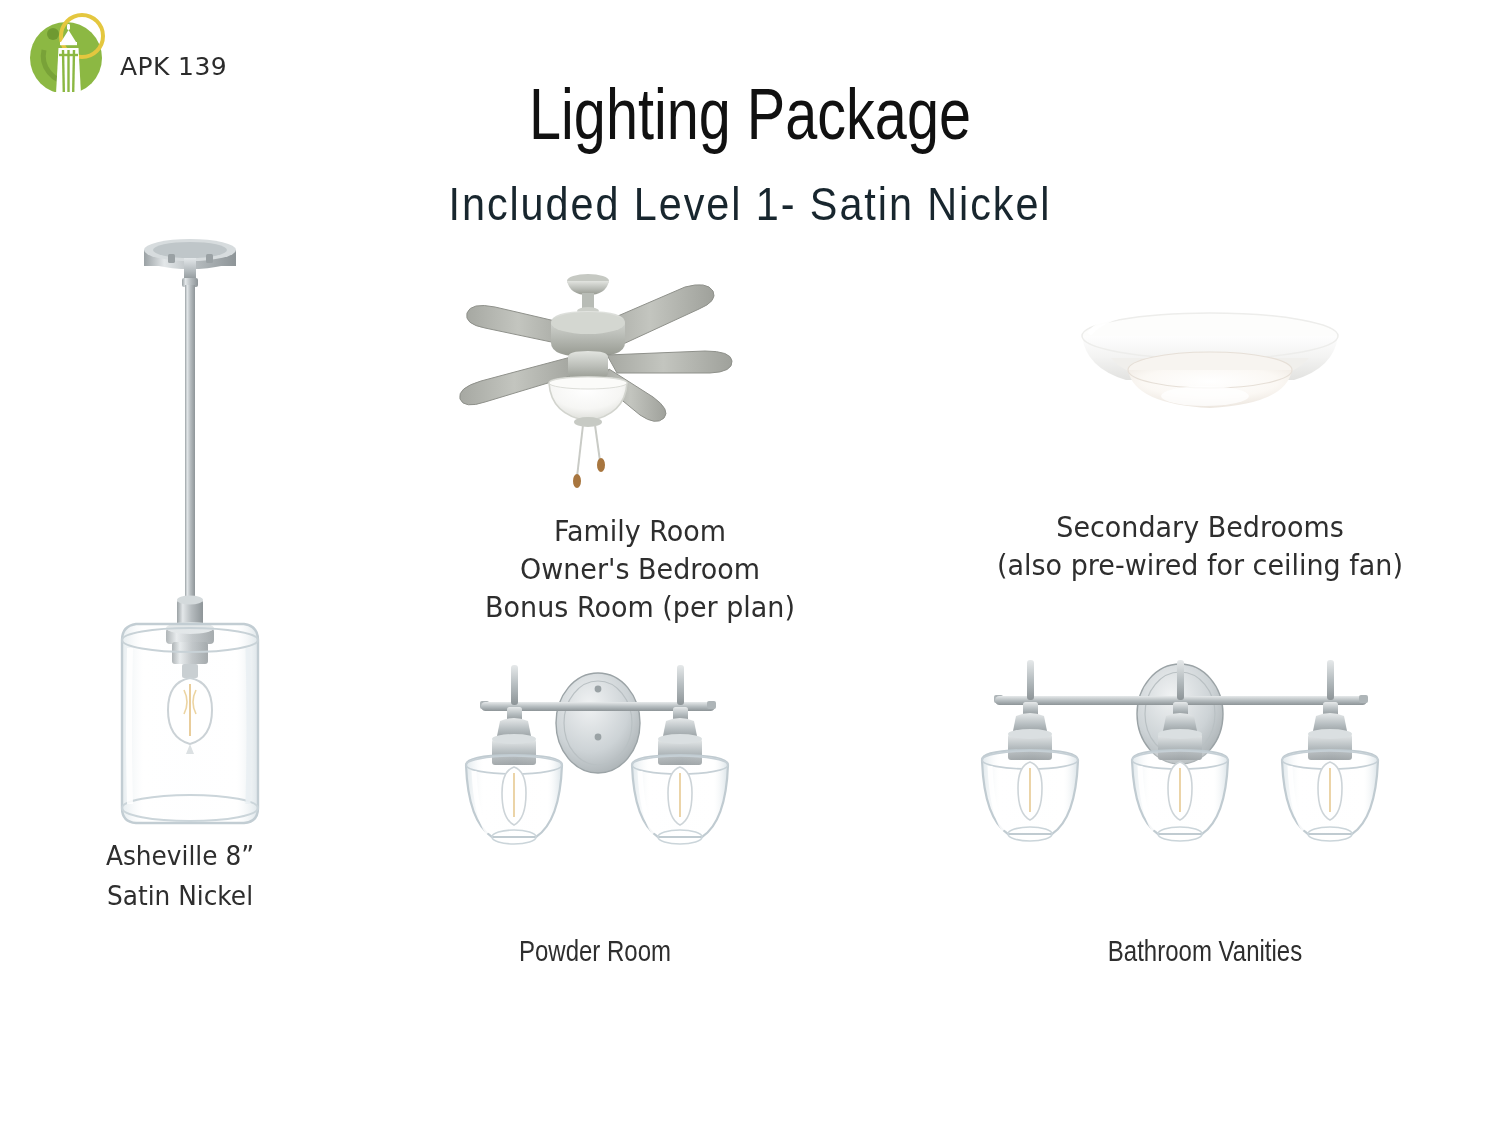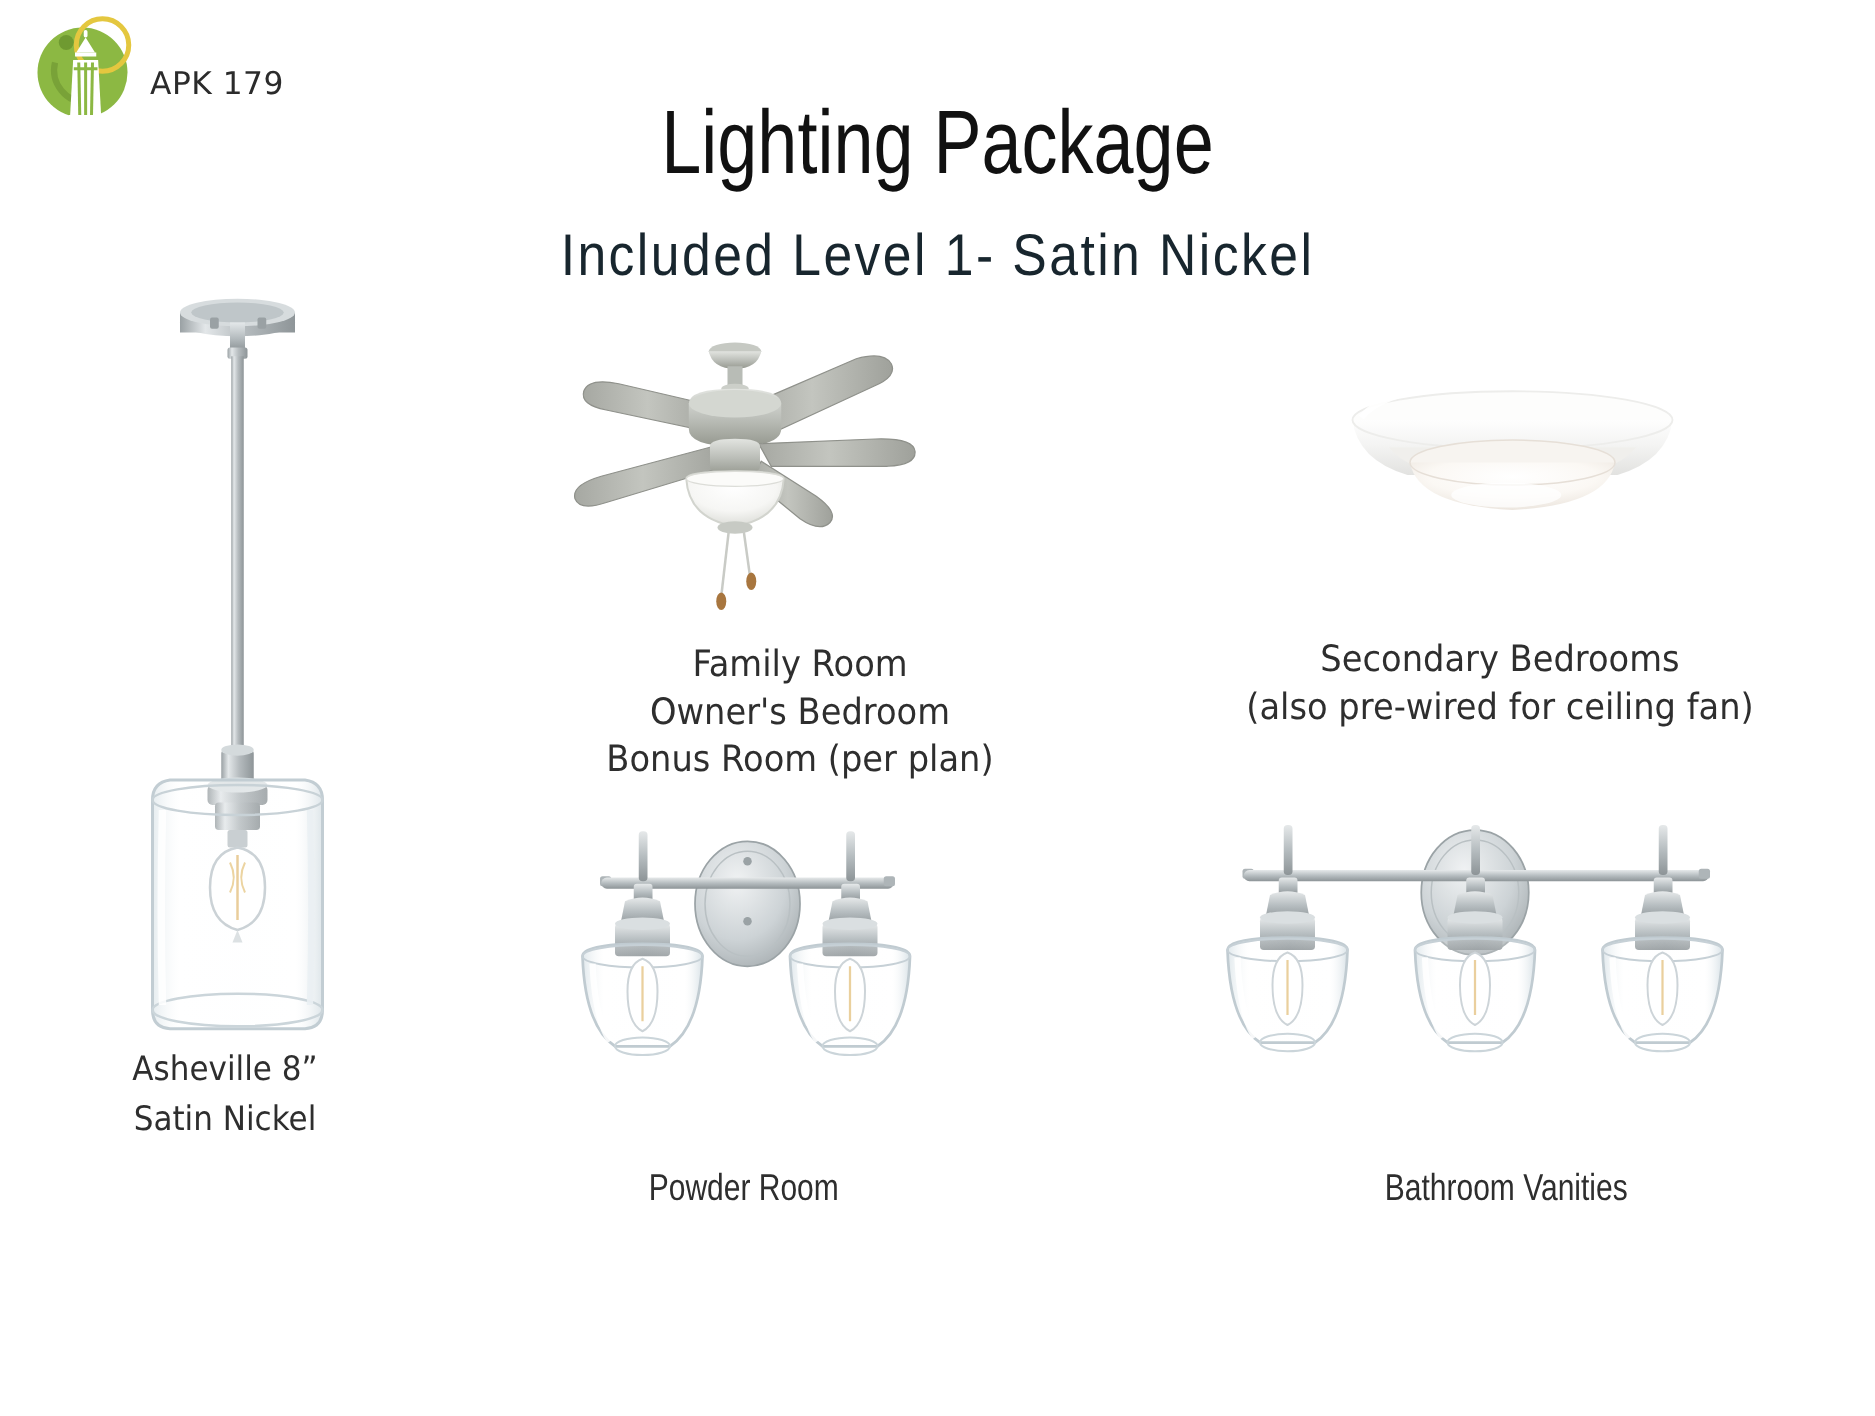--- a/index.html
+++ b/index.html
@@ -88,21 +88,21 @@
         </g>
         <g stroke="#8CB843" stroke-width="2.4">
           <line x1="41" y1="42" x2="41.8" y2="84"></line>
           <line x1="46.5" y1="42" x2="46.5" y2="84"></line>
           <line x1="52" y1="42" x2="51.2" y2="84"></line>
           <line x1="37" y1="47" x2="56" y2="47"></line>
         </g>
         <rect x="33" y="84" width="27" height="4" fill="#ffffff"></rect>
       </svg>
     </div>
-    <div class="logo-text">APK 179</div>
+    <div class="logo-text">APK 139</div>
   </div>
 
   <div class="title">Lighting Package</div>
   <div class="subtitle">Included Level 1- Satin Nickel</div>
 
   <div class="art pendant">
     <svg viewBox="0 0 260 600" width="260" height="600" aria-hidden="true">
       <defs>
         <linearGradient id="nk" x1="0" y1="0" x2="1" y2="0">
           <stop offset="0%" stop-color="#9AA1A4"></stop>

